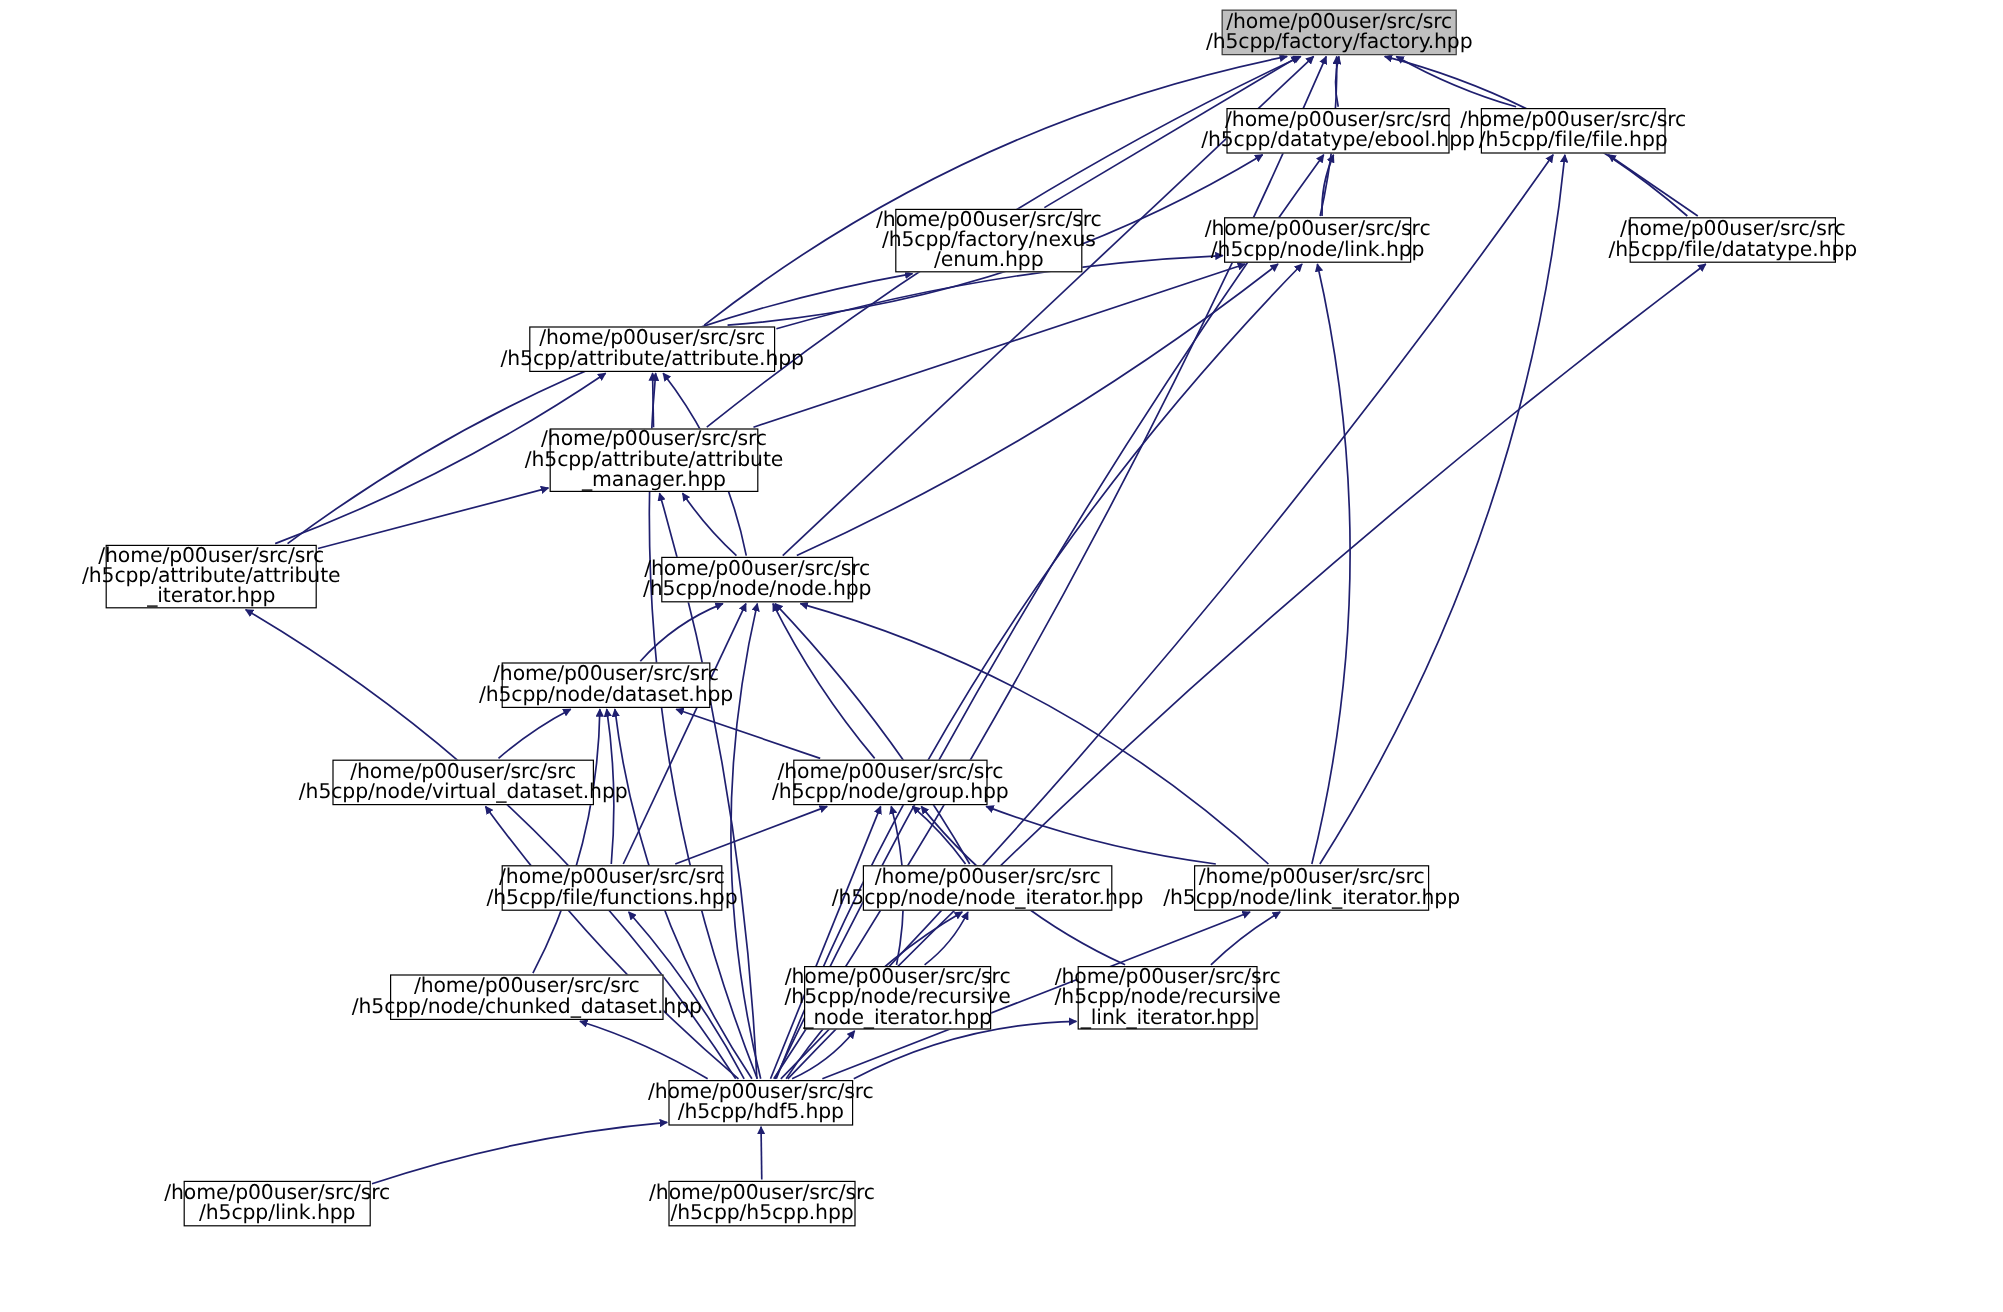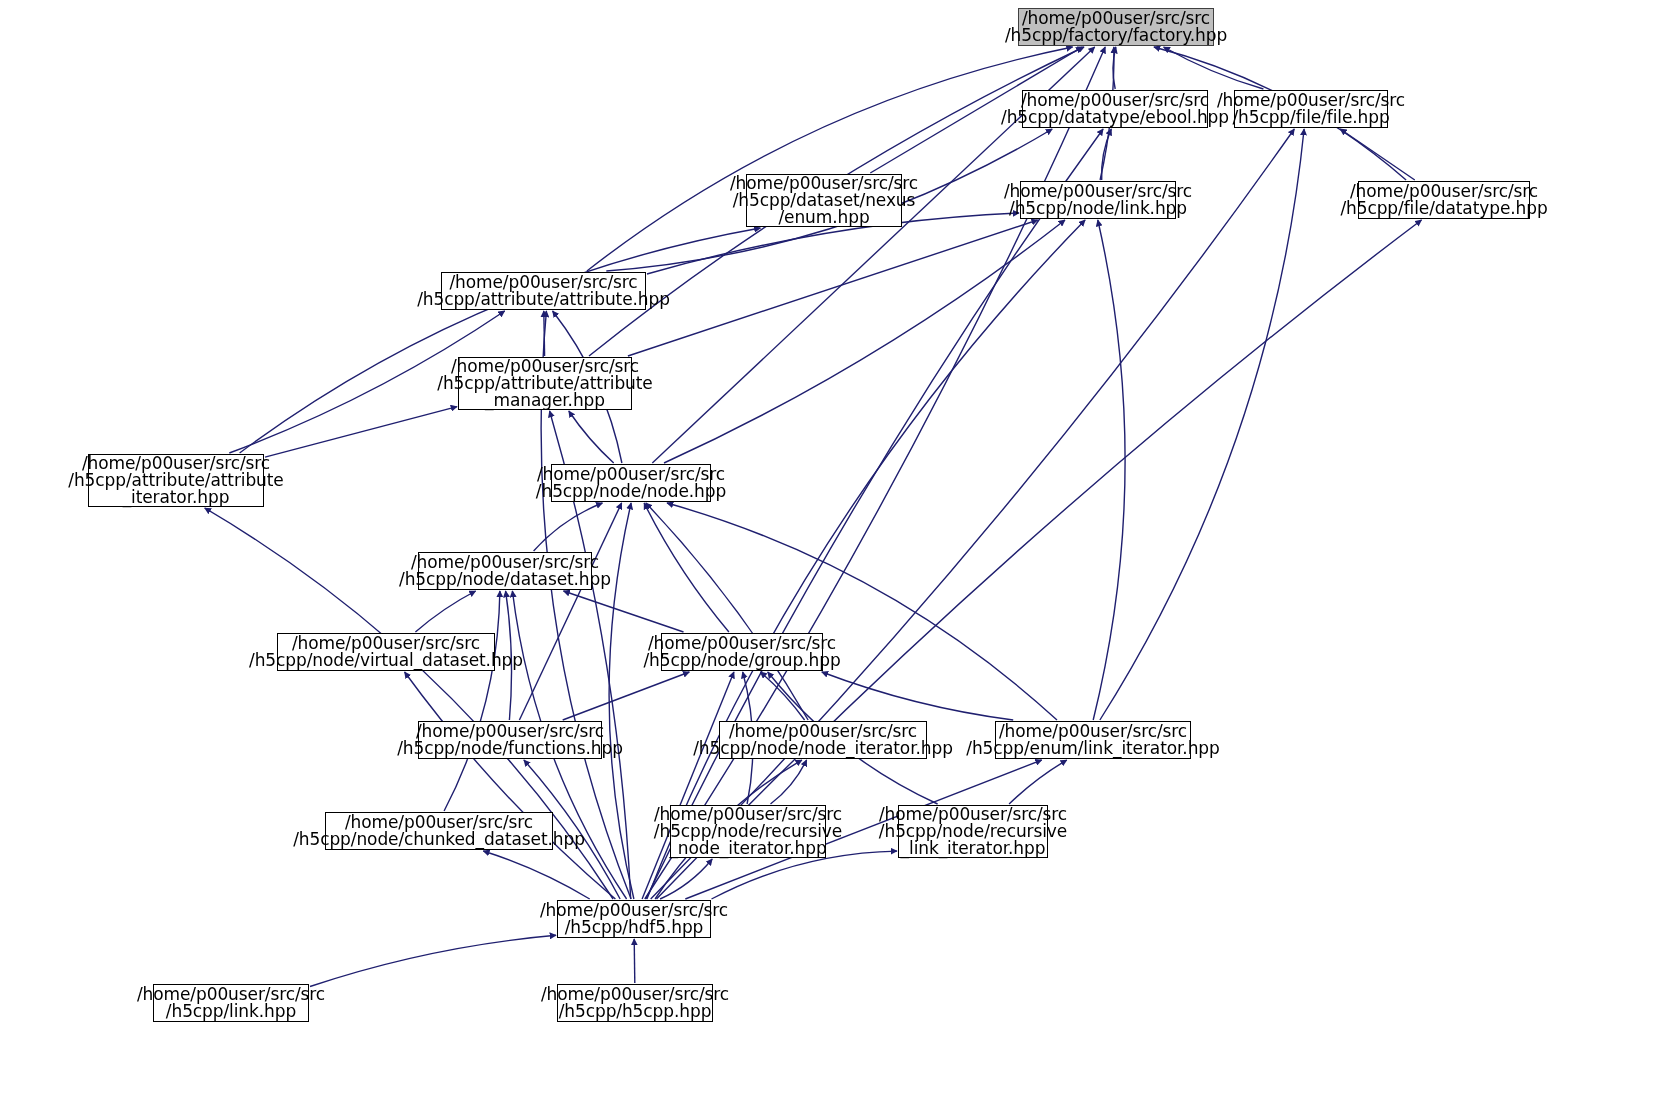--- a/index.html
+++ b/index.html
@@ -119,33 +119,33 @@
         <path d="M 711.5 899.0 Q 798.6 853.1 897.0 851.1"></path>
         <path d="M 310.0 986.5 Q 430.0 946.4 556.0 935.3"></path>
         <path d="M 634.8 983.0 Q 634.5 961.0 634.2 939.0"></path>
       </g>
   </svg>
 
   <div id="node-layer">
       <div class="gnode root" style="left: 1018px; top: 8px; width: 196px; height: 38px;"><span class="ln">/home/p00user/src/src</span><span class="ln">/h5cpp/factory/factory.hpp</span></div>
       <div class="gnode" style="left: 1022px; top: 90px; width: 186px; height: 38px;"><span class="ln">/home/p00user/src/src</span><span class="ln">/h5cpp/datatype/ebool.hpp</span></div>
       <div class="gnode" style="left: 1234px; top: 90px; width: 154px; height: 38px;"><span class="ln">/home/p00user/src/src</span><span class="ln">/h5cpp/file/file.hpp</span></div>
-      <div class="gnode" style="left: 746px; top: 174px; width: 156px; height: 53px;"><span class="ln">/home/p00user/src/src</span><span class="ln">/h5cpp/dataset/nexus</span><span class="ln">/enum.hpp</span></div>
+      <div class="gnode" style="left: 746px; top: 174px; width: 156px; height: 53px;"><span class="ln">/home/p00user/src/src</span><span class="ln">/h5cpp/factory/nexus</span><span class="ln">/enum.hpp</span></div>
       <div class="gnode" style="left: 1020px; top: 181px; width: 156px; height: 38px;"><span class="ln">/home/p00user/src/src</span><span class="ln">/h5cpp/node/link.hpp</span></div>
       <div class="gnode" style="left: 1358px; top: 181px; width: 172px; height: 38px;"><span class="ln">/home/p00user/src/src</span><span class="ln">/h5cpp/file/datatype.hpp</span></div>
       <div class="gnode" style="left: 441px; top: 272px; width: 205px; height: 38px;"><span class="ln">/home/p00user/src/src</span><span class="ln">/h5cpp/attribute/attribute.hpp</span></div>
       <div class="gnode" style="left: 458px; top: 357px; width: 174px; height: 53px;"><span class="ln">/home/p00user/src/src</span><span class="ln">/h5cpp/attribute/attribute</span><span class="ln">_manager.hpp</span></div>
       <div class="gnode" style="left: 88px; top: 454px; width: 176px; height: 53px;"><span class="ln">/home/p00user/src/src</span><span class="ln">/h5cpp/attribute/attribute</span><span class="ln">_iterator.hpp</span></div>
       <div class="gnode" style="left: 551px; top: 464px; width: 160px; height: 38px;"><span class="ln">/home/p00user/src/src</span><span class="ln">/h5cpp/node/node.hpp</span></div>
       <div class="gnode" style="left: 418px; top: 552px; width: 174px; height: 38px;"><span class="ln">/home/p00user/src/src</span><span class="ln">/h5cpp/node/dataset.hpp</span></div>
       <div class="gnode" style="left: 277px; top: 633px; width: 218px; height: 38px;"><span class="ln">/home/p00user/src/src</span><span class="ln">/h5cpp/node/virtual_dataset.hpp</span></div>
       <div class="gnode" style="left: 661px; top: 633px; width: 162px; height: 38px;"><span class="ln">/home/p00user/src/src</span><span class="ln">/h5cpp/node/group.hpp</span></div>
-      <div class="gnode" style="left: 418px; top: 721px; width: 184px; height: 38px;"><span class="ln">/home/p00user/src/src</span><span class="ln">/h5cpp/node/functions.hpp</span></div>
+      <div class="gnode" style="left: 418px; top: 721px; width: 184px; height: 38px;"><span class="ln">/home/p00user/src/src</span><span class="ln">/h5cpp/file/functions.hpp</span></div>
       <div class="gnode" style="left: 719px; top: 721px; width: 208px; height: 38px;"><span class="ln">/home/p00user/src/src</span><span class="ln">/h5cpp/node/node_iterator.hpp</span></div>
-      <div class="gnode" style="left: 995px; top: 721px; width: 196px; height: 38px;"><span class="ln">/home/p00user/src/src</span><span class="ln">/h5cpp/enum/link_iterator.hpp</span></div>
+      <div class="gnode" style="left: 995px; top: 721px; width: 196px; height: 38px;"><span class="ln">/home/p00user/src/src</span><span class="ln">/h5cpp/node/link_iterator.hpp</span></div>
       <div class="gnode" style="left: 325px; top: 812px; width: 228px; height: 38px;"><span class="ln">/home/p00user/src/src</span><span class="ln">/h5cpp/node/chunked_dataset.hpp</span></div>
       <div class="gnode" style="left: 670px; top: 805px; width: 156px; height: 53px;"><span class="ln">/home/p00user/src/src</span><span class="ln">/h5cpp/node/recursive</span><span class="ln">_node_iterator.hpp</span></div>
       <div class="gnode" style="left: 898px; top: 805px; width: 150px; height: 53px;"><span class="ln">/home/p00user/src/src</span><span class="ln">/h5cpp/node/recursive</span><span class="ln">_link_iterator.hpp</span></div>
       <div class="gnode" style="left: 557px; top: 900px; width: 154px; height: 38px;"><span class="ln">/home/p00user/src/src</span><span class="ln">/h5cpp/hdf5.hpp</span></div>
       <div class="gnode" style="left: 153px; top: 984px; width: 156px; height: 38px;"><span class="ln">/home/p00user/src/src</span><span class="ln">/h5cpp/link.hpp</span></div>
       <div class="gnode" style="left: 557px; top: 984px; width: 156px; height: 38px;"><span class="ln">/home/p00user/src/src</span><span class="ln">/h5cpp/h5cpp.hpp</span></div>
     </div>
 
 </div>
 

